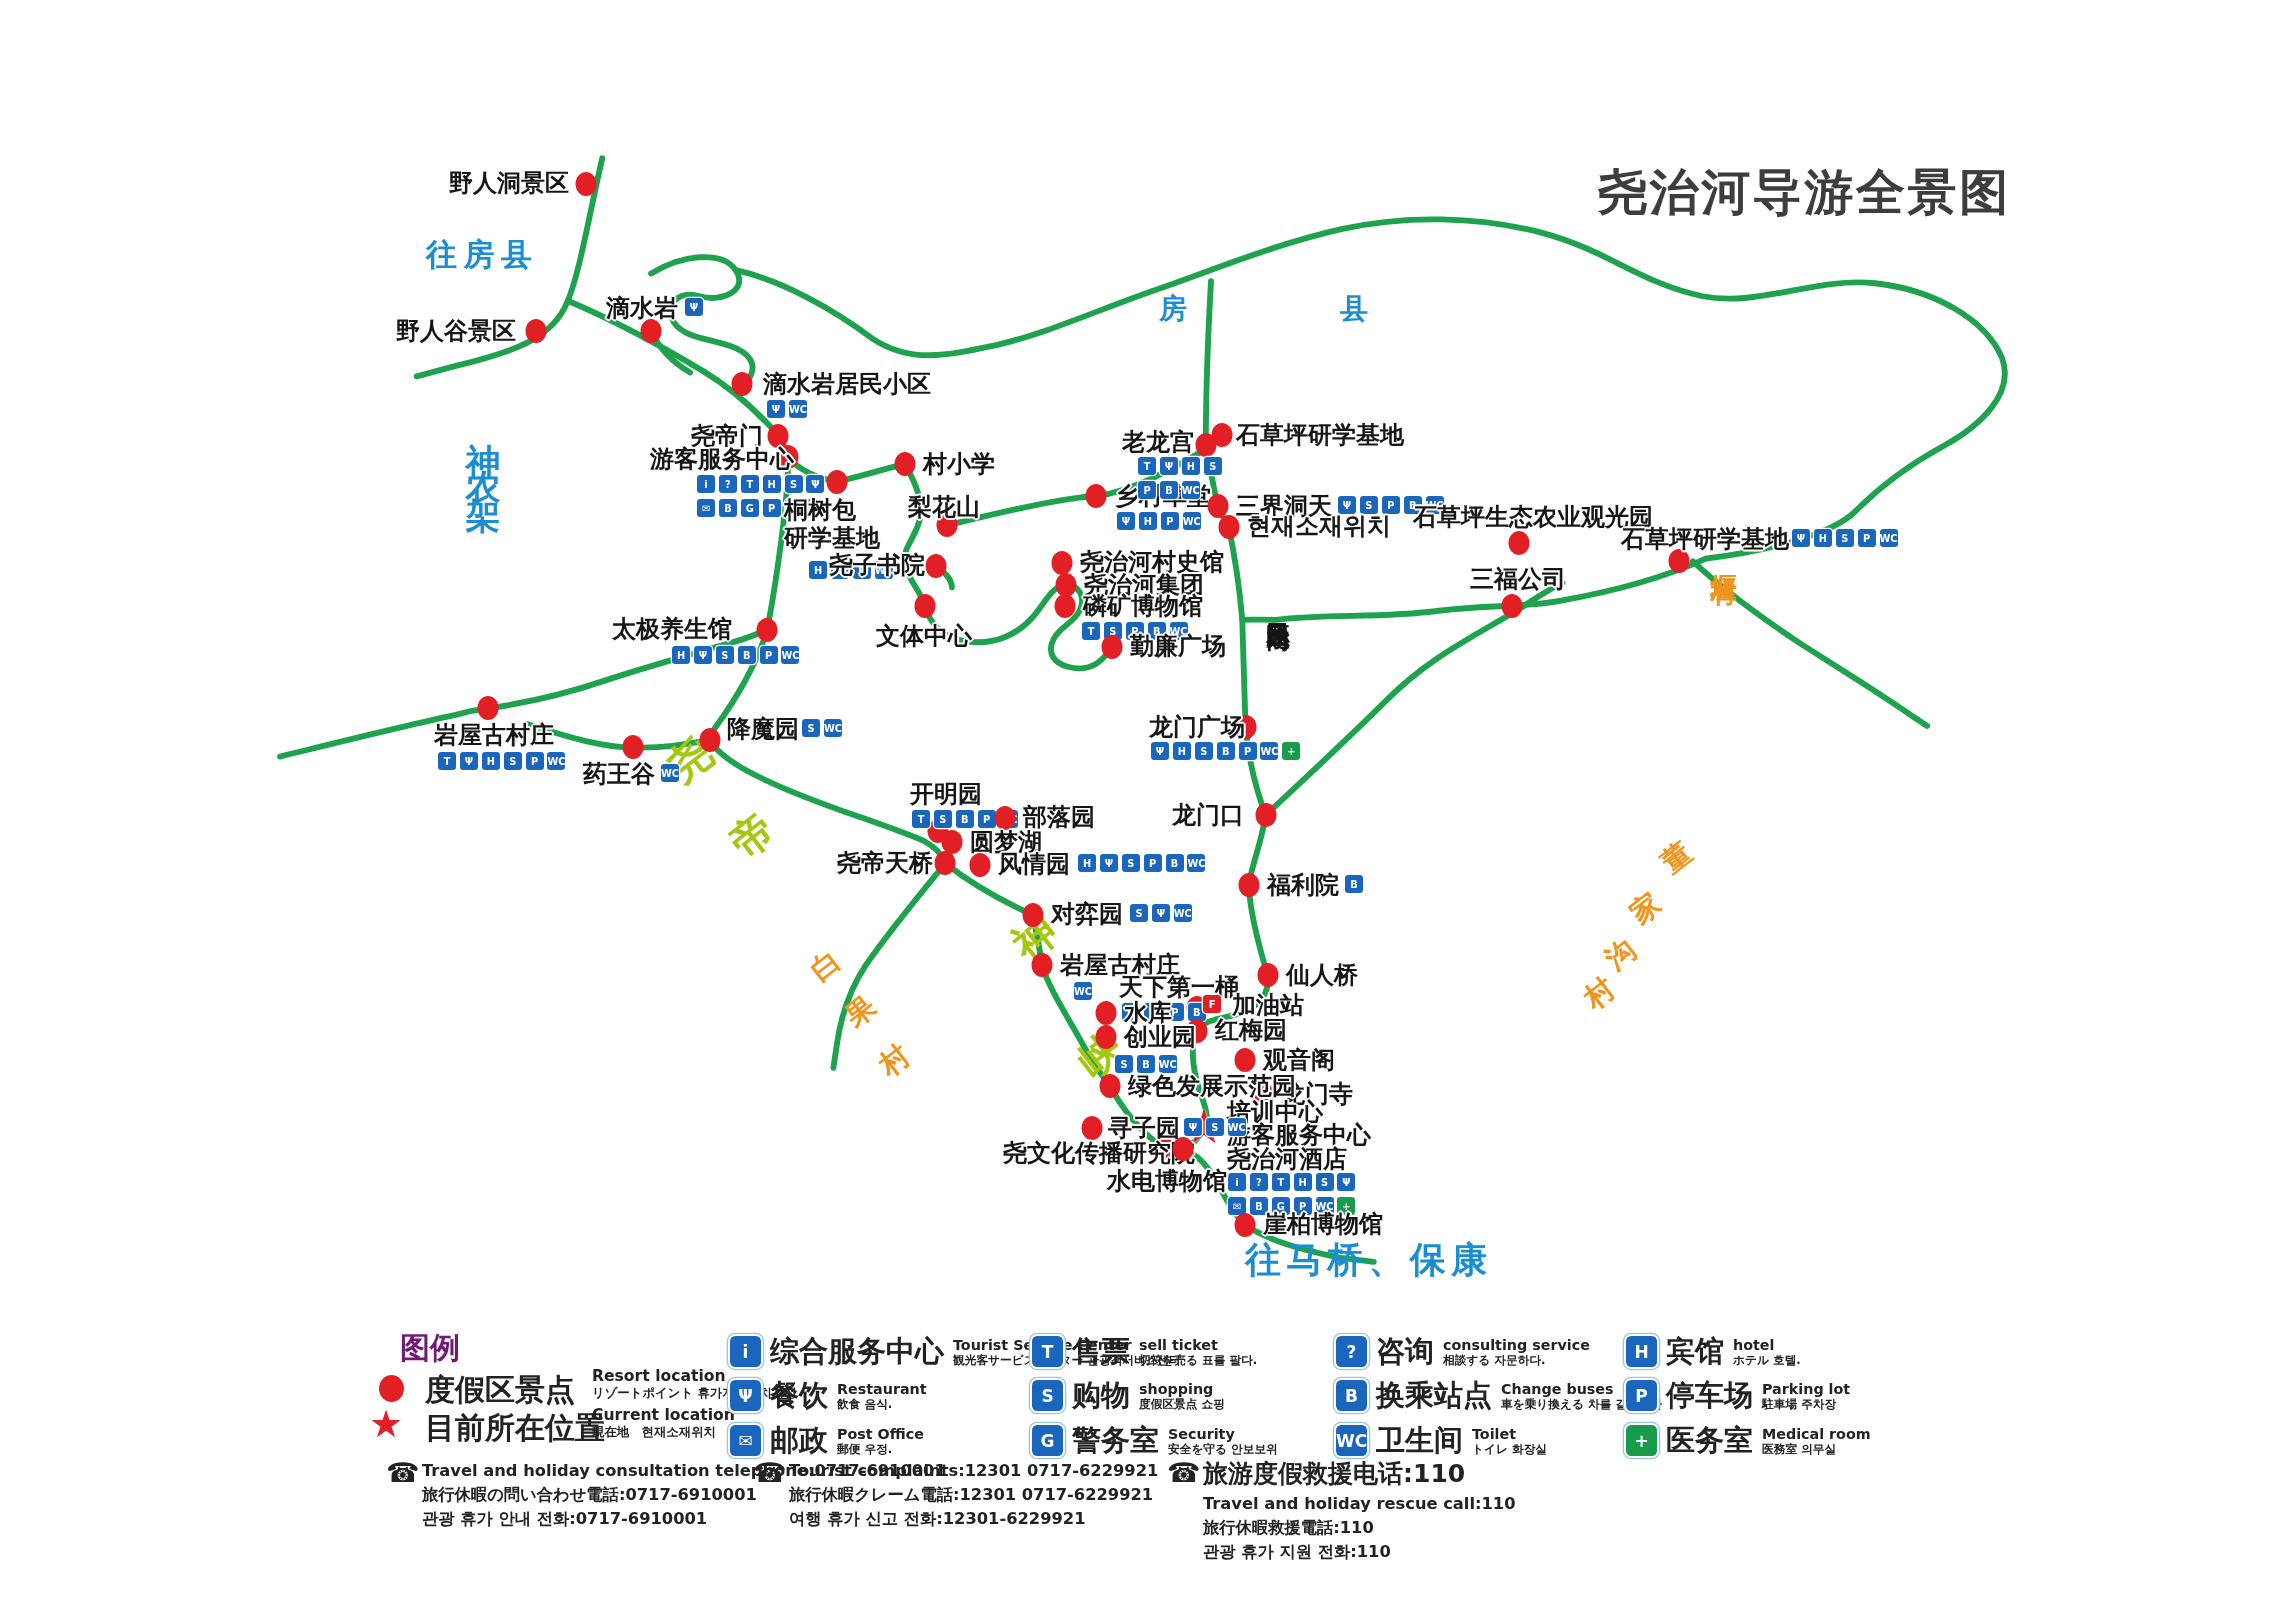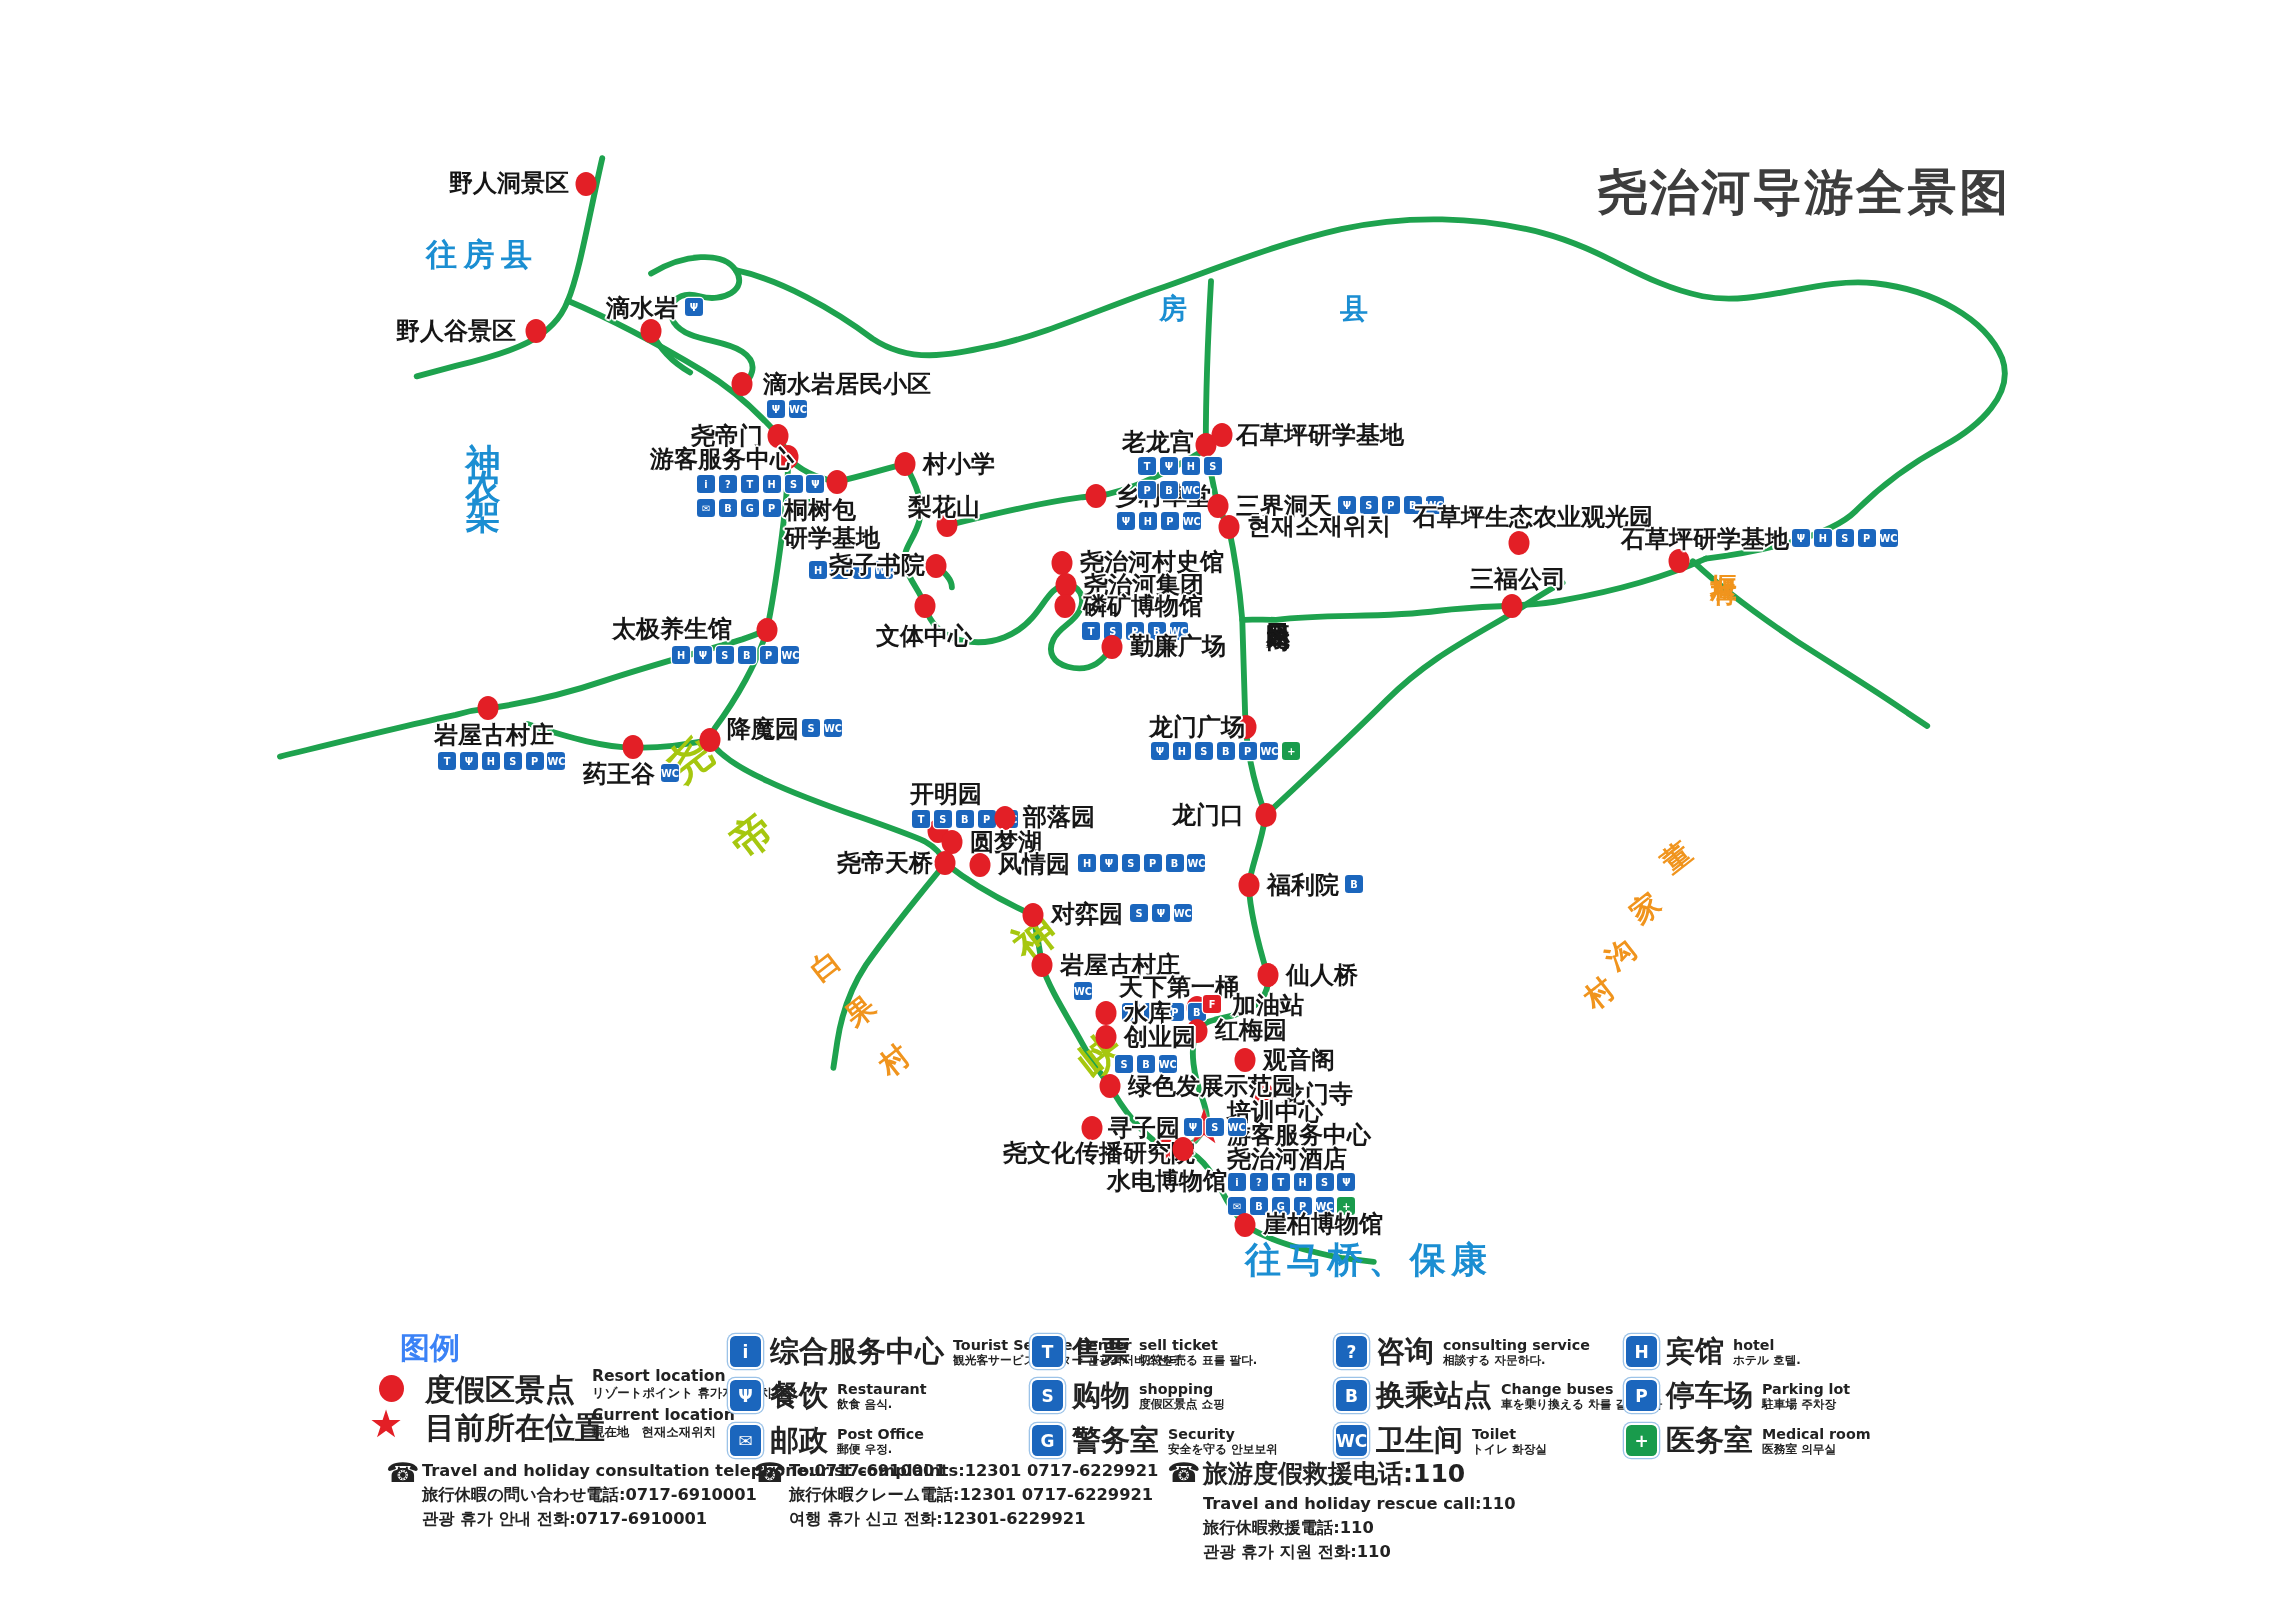--- a/index.html
+++ b/index.html
@@ -19,21 +19,21 @@
       box-shadow:0 0 0 1.3px #fff;}
   .ic.green{background:#199b4c;}
   .ic.red{background:#e31f26;}
   .blue{color:#1b8ed2;}
   .orange{color:#f0941d;}
   .greentxt{color:#a6c70f;}
   .vtext{position:absolute;writing-mode:vertical-rl;text-orientation:upright;font-weight:bold;white-space:nowrap;}
   .rchar{position:absolute;font-weight:bold;transform:rotate(-38deg);line-height:1;}
   .title{position:absolute;left:1598px;top:160px;font-size:49px;font-weight:bold;color:#3d3d3d;letter-spacing:2.6px;}
   
-  .lg-title{position:absolute;left:400px;top:1328px;font-size:30px;font-weight:bold;color:#3b82f6;}
+  .lg-title{position:absolute;left:400px;top:1328px;font-size:30px;font-weight:bold;color:#701a75;}
   .lg-dot{position:absolute;left:379px;top:1375px;width:25px;height:27px;background:#e31f26;border-radius:50%;}
   .lg-star{position:absolute;left:369px;top:1405px;color:#e31f26;font-size:38px;line-height:1;}
   .lg-main{position:absolute;font-size:30px;font-weight:bold;color:#222;white-space:nowrap;}
   .lg-sub{position:absolute;color:#222;white-space:nowrap;}
   .lg-sub .en{display:block;font-size:15.6px;font-weight:bold;}
   .lg-sub .xx{display:block;font-size:12.4px;font-weight:bold;}
   .lg-row{position:absolute;display:flex;align-items:flex-start;gap:9px;}
   .lg-ic{width:31px;height:31px;border-radius:5.2px;background:#1b66bd;color:#fff;font-size:17px;font-weight:bold;
          display:flex;align-items:center;justify-content:center;flex:0 0 auto;box-shadow:0 0 0 2px #fff,0 0 0 3.3px #9cc3e8;}
   .lg-ic.green{background:#199b4c;}

